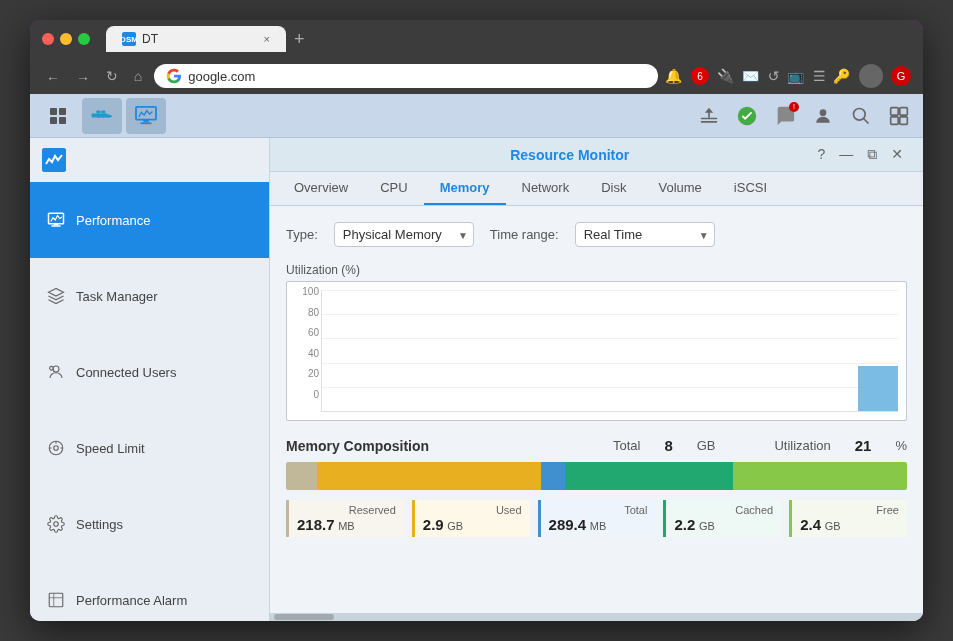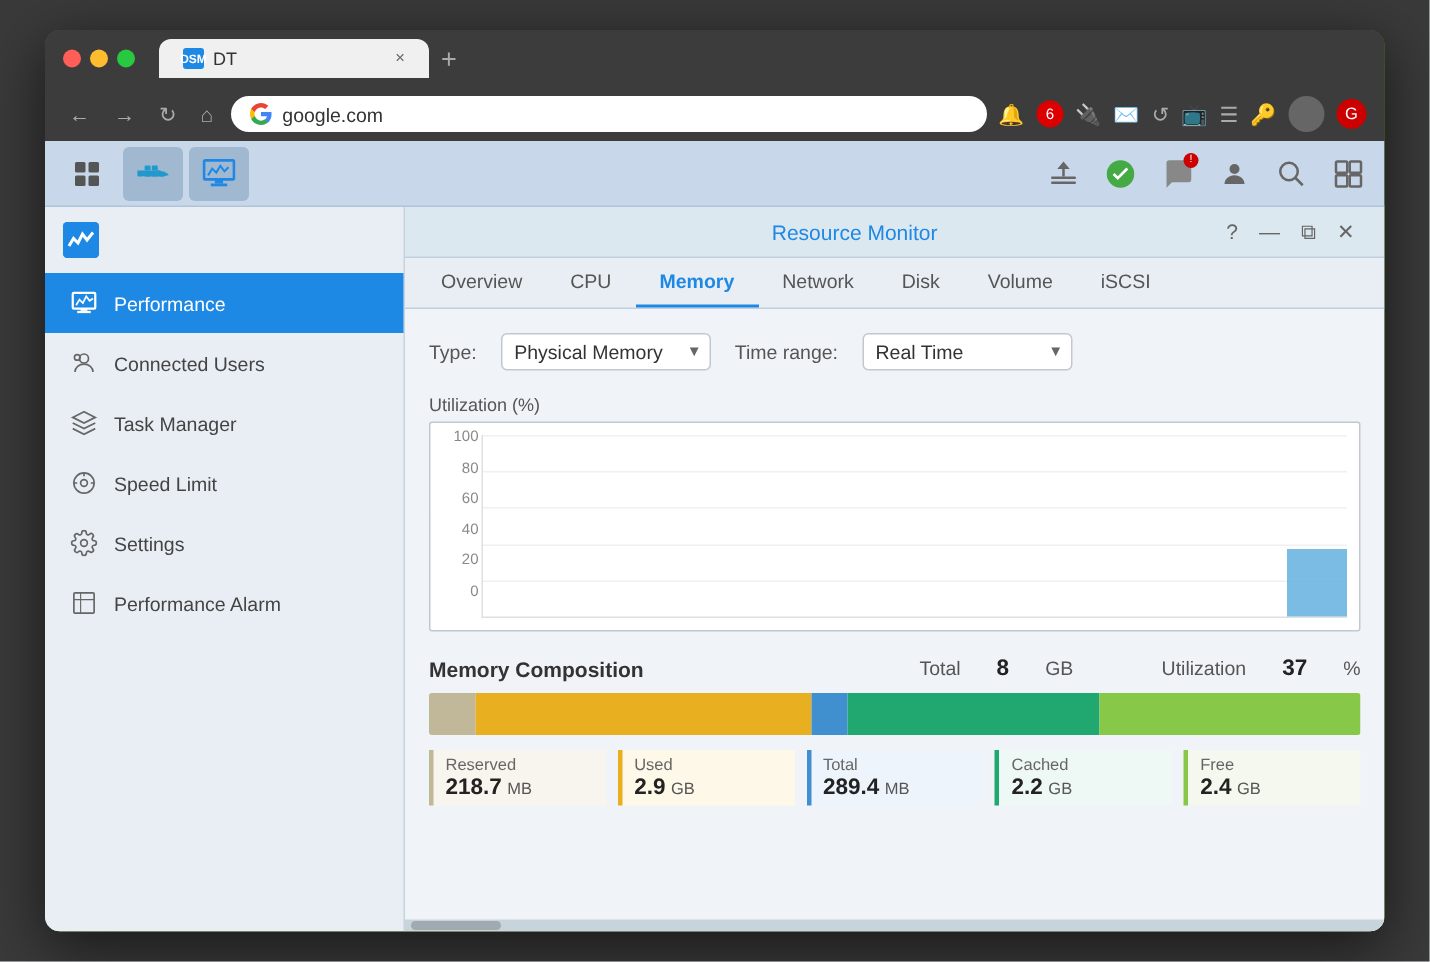--- a/index.html
+++ b/index.html
@@ -7,21 +7,21 @@
       background: #3a3a3a;
       font-family: -apple-system, BlinkMacSystemFont, 'Segoe UI', Arial, sans-serif;
       font-size: 13px;
       width: 953px;
       height: 641px;
       overflow: hidden;
     }
 
     
     .browser-window {
-      background: #4d7c0f;
+      background: #a21caf;
       border-radius: 10px;
       margin: 20px auto;
       width: 893px;
       height: 601px;
       box-shadow: 0 10px 40px rgba(0,0,0,0.6);
       overflow: hidden;
       display: flex;
       flex-direction: column;
     }
 
@@ -216,21 +216,21 @@
     }
 
     .logo-icon {
       width: 24px;
       height: 24px;
       background: #1e88e5;
       border-radius: 3px;
     }
 
     .sidebar-item {
-      padding: 10px 16px;
+      padding: 28px 16px;
       display: flex;
       align-items: center;
       gap: 10px;
       cursor: pointer;
       color: #444;
       font-size: 13px;
     }
 
     .sidebar-item.active {
       background: #1e88e5;
@@ -259,21 +259,21 @@
       background: #dce8f0;
       padding: 8px 16px;
       display: flex;
       align-items: center;
       justify-content: space-between;
       border-bottom: 1px solid #c0d0e0;
     }
 
     .panel-title {
       font-size: 14px;
-      font-weight: 400;
+      font-weight: 700;
       color: #1e88e5;
       text-align: center;
       flex: 1;
     }
 
     .panel-window-btns {
       display: flex;
       gap: 6px;
     }
 
@@ -487,20 +487,21 @@
       display: flex;
       flex-direction: column;
       padding: 4px 8px;
       border-left: 3px solid;
       flex: 1;
     }
 
     .mc-legend-name {
       font-size: 11px;
       color: #666;
+      text-align: right;
     }
 
     .mc-legend-val {
       font-size: 15px;
       font-weight: 700;
       color: #222;
     }
 
     .mc-legend-unit {
       font-size: 11px;
@@ -670,37 +671,37 @@
             <rect x="9" y="17" width="6" height="2" fill="white"></rect>
             <rect x="6" y="19" width="12" height="2" fill="white"></rect>
           </svg>
         </span>
         <span>Performance</span>
       </div>
 
       <div class="sidebar-item">
         <span class="sidebar-item-icon">
           <svg width="18" height="18" viewBox="0 0 24 24">
+            <path d="M12 2 L2 7 L12 12 L22 7 Z" fill="none" stroke="#666" stroke-width="1.5"></path>
+            <path d="M2 12 L12 17 L22 12" fill="none" stroke="#666" stroke-width="1.5"></path>
+            <path d="M2 17 L12 22 L22 17" fill="none" stroke="#666" stroke-width="1.5"></path>
+          </svg>
+        </span>
+        <span>Task Manager</span>
+      </div>
+
+      <div class="sidebar-item">
+        <span class="sidebar-item-icon">
+          <svg width="18" height="18" viewBox="0 0 24 24">
             <circle cx="12" cy="8" r="4" fill="none" stroke="#666" stroke-width="1.5"></circle>
             <path d="M4 20c0-4 3.6-7 8-7s8 3 8 7" fill="none" stroke="#666" stroke-width="1.5"></path>
             <circle cx="6" cy="7" r="2.5" fill="none" stroke="#666" stroke-width="1.5"></circle>
           </svg>
         </span>
         <span>Connected Users</span>
-      </div>
-
-      <div class="sidebar-item">
-        <span class="sidebar-item-icon">
-          <svg width="18" height="18" viewBox="0 0 24 24">
-            <path d="M12 2 L2 7 L12 12 L22 7 Z" fill="none" stroke="#666" stroke-width="1.5"></path>
-            <path d="M2 12 L12 17 L22 12" fill="none" stroke="#666" stroke-width="1.5"></path>
-            <path d="M2 17 L12 22 L22 17" fill="none" stroke="#666" stroke-width="1.5"></path>
-          </svg>
-        </span>
-        <span>Task Manager</span>
       </div>
 
       <div class="sidebar-item">
         <span class="sidebar-item-icon">
           <svg width="18" height="18" viewBox="0 0 24 24">
             <circle cx="12" cy="12" r="9" fill="none" stroke="#666" stroke-width="1.5"></circle>
             <circle cx="12" cy="12" r="3" fill="none" stroke="#666" stroke-width="1.5"></circle>
             <line x1="12" y1="3" x2="12" y2="6" stroke="#666" stroke-width="1.5"></line>
             <line x1="3" y1="12" x2="6" y2="12" stroke="#666" stroke-width="1.5"></line>
             <line x1="18" y1="12" x2="21" y2="12" stroke="#666" stroke-width="1.5"></line>
@@ -799,21 +800,21 @@
 
         <div class="memory-composition">
           <div class="mc-header">
             <span class="mc-title">Memory Composition</span>
             <div class="mc-stats">
               <span>Total</span>
               <span class="mc-stat-value">8</span>
               <span>GB</span>
               &nbsp;&nbsp;&nbsp;
               <span>Utilization</span>
-              <span class="mc-stat-value">37</span>
+              <span class="mc-stat-value">21</span>
               <span>%</span>
             </div>
           </div>
 
           <div class="mc-bar">
             <div class="mc-segment-reserved"></div>
             <div class="mc-segment-used"></div>
             <div class="mc-segment-buffer"></div>
             <div class="mc-segment-cached"></div>
             <div class="mc-segment-free"></div>

